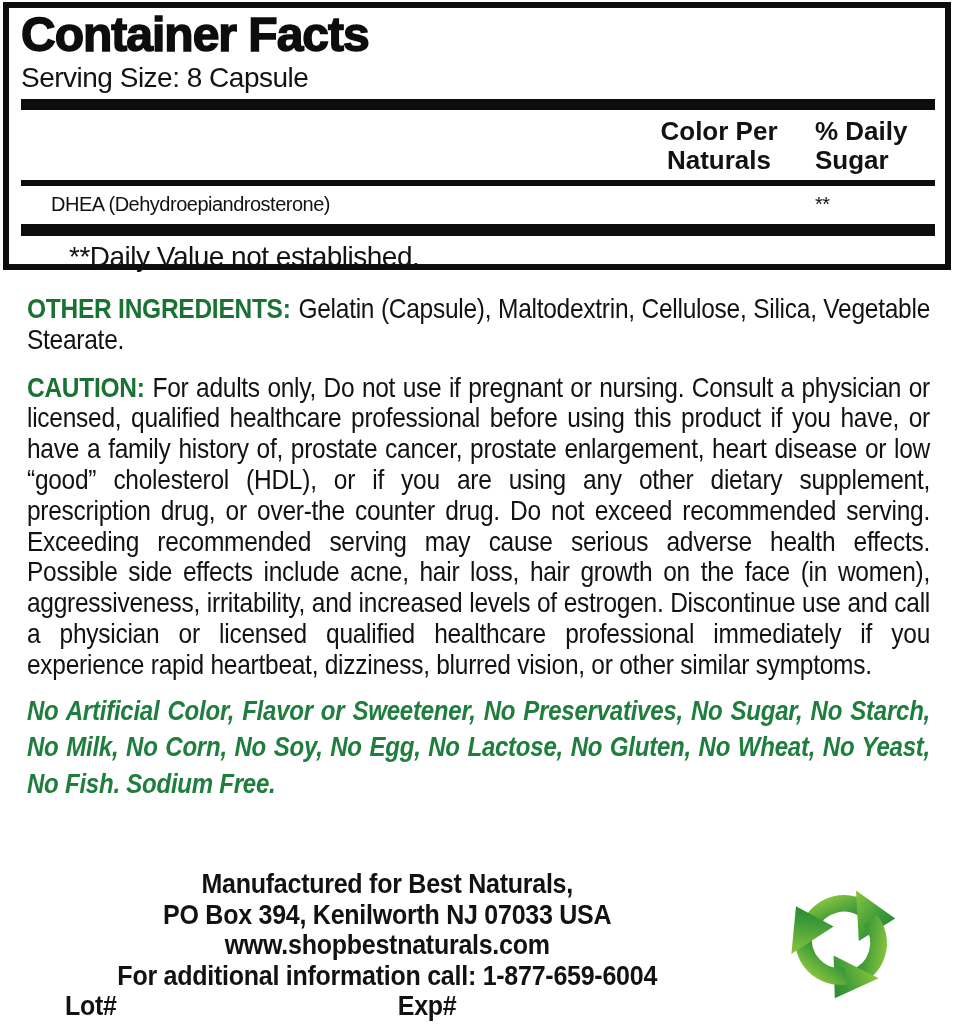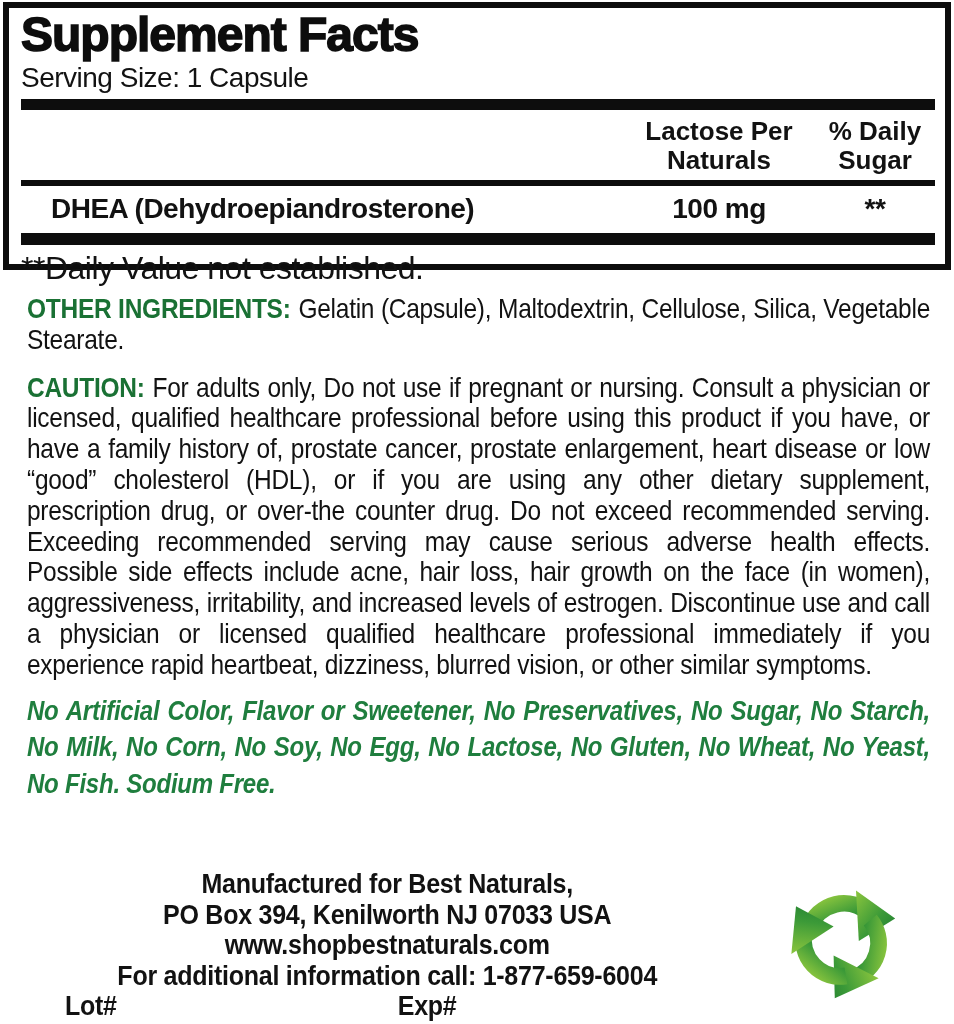--- a/index.html
+++ b/index.html
@@ -25,27 +25,27 @@
   .bar-thick { height:11px; margin-top:5px; }
   .bar-mid   { height:6px; }
   .bar-row   { height:12px; }
   .cols-header {
     display:flex; align-items:flex-start;
     font-weight:bold; font-size:26px; line-height:29px;
     padding:7px 0 5px 0;
   }
   .spacer { flex:1; }
   .col-a { width:160px; text-align:center; }
-  .col-b { width:120px; text-align:center; margin-left:16px; }
+  .col-b { width:120px; margin-left:16px; }
   .nutrient-row {
-    display:flex; align-items:center; font-size:28px;
-    padding:7px 0 8px 0; letter-spacing:-0.5px;font-weight:bold;
+    display:flex; align-items:center; font-size:20px;
+    padding:7px 0 8px 0; letter-spacing:-0.5px;
   }
   .nutrient-name { flex:1; padding-left:30px; }
-  .footnote { font-size:32px; padding-top:5px; letter-spacing:-0.5px; }
+  .footnote { font-size:28px; padding-top:5px; letter-spacing:-0.5px;margin-left:48px; }
 
   
   .para {
     margin:0 0 0 27px; width:1032px; transform:scaleX(0.875); transform-origin:0 0;
     font-size:28px; line-height:30.8px; text-align:justify;
     letter-spacing:-0.3px; color:#121212;
   }
   .para.other   { margin-top:24px; }
   .para.caution { margin-top:17px; }
   .label-green  {
@@ -71,45 +71,44 @@
   .recycle {
     position:absolute; left:772px; top:866px; width:140px; height:150px;
   }
 </style>
 </head>
 <body>
 
 <div class="page">
 
   <section class="facts-box">
-    <h1 class="facts-title">Supplement Facts</h1>
+    <h1 class="facts-title">Container Facts</h1>
 
     <div class="serving-row">
-      <span>Serving Size: 1 Capsule</span>
+      <span>Serving Size: 8 Capsule</span>
     </div>
 
     <div class="bar bar-thick"></div>
 
     <div class="cols-header">
       <div class="spacer"></div>
       <div class="col-a">
-        <span>Lactose Per</span><br>
+        <span>Color Per</span><br>
         <span>Naturals</span>
       </div>
       <div class="col-b">
         <span>% Daily</span><br>
         <span>Sugar</span>
       </div>
     </div>
 
     <div class="bar bar-mid"></div>
 
     <div class="nutrient-row">
       <div class="nutrient-name">DHEA (Dehydroepiandrosterone)</div>
-      <div class="col-a">100 mg</div>
       <div class="col-b">**</div>
     </div>
 
     <div class="bar bar-row"></div>
 
     <div class="footnote">**Daily Value not established.</div>
   </section>
 
   <p class="para other">
     <span class="label-green">OTHER INGREDIENTS:</span><span>Gelatin (Capsule), Maltodextrin, Cellulose, Silica, Vegetable Stearate.</span>

